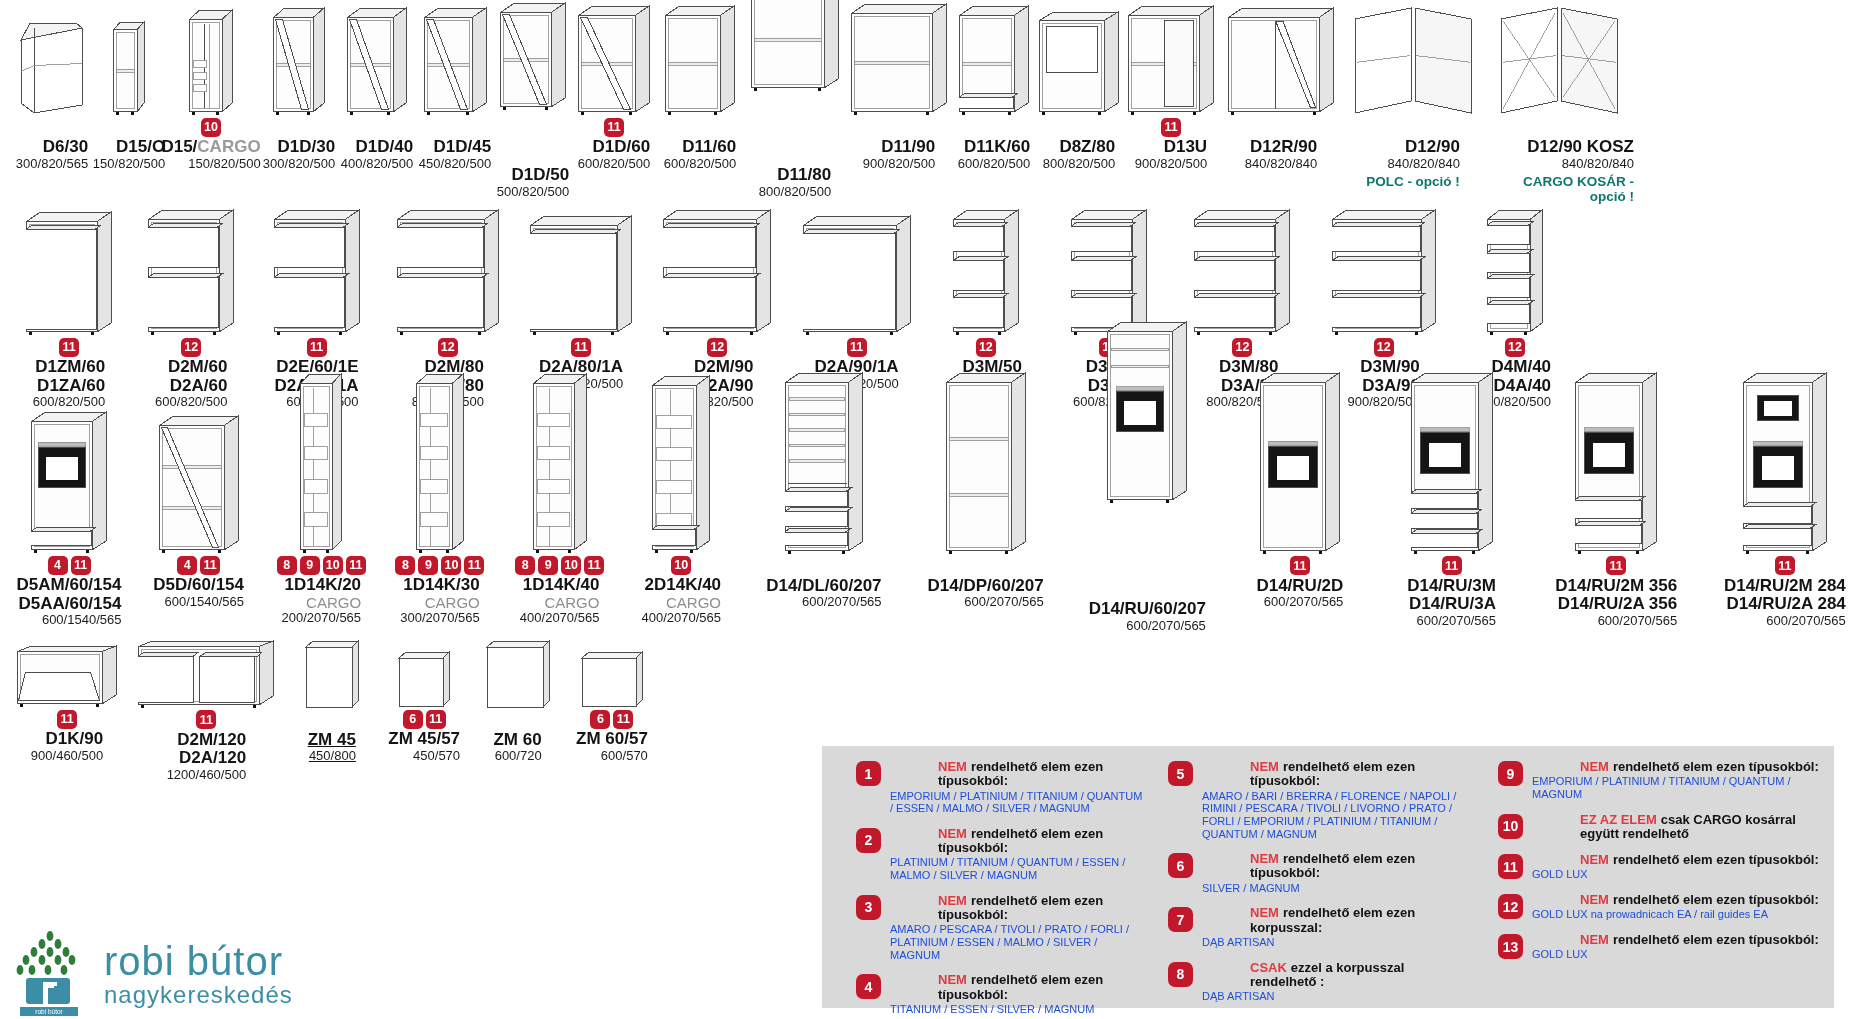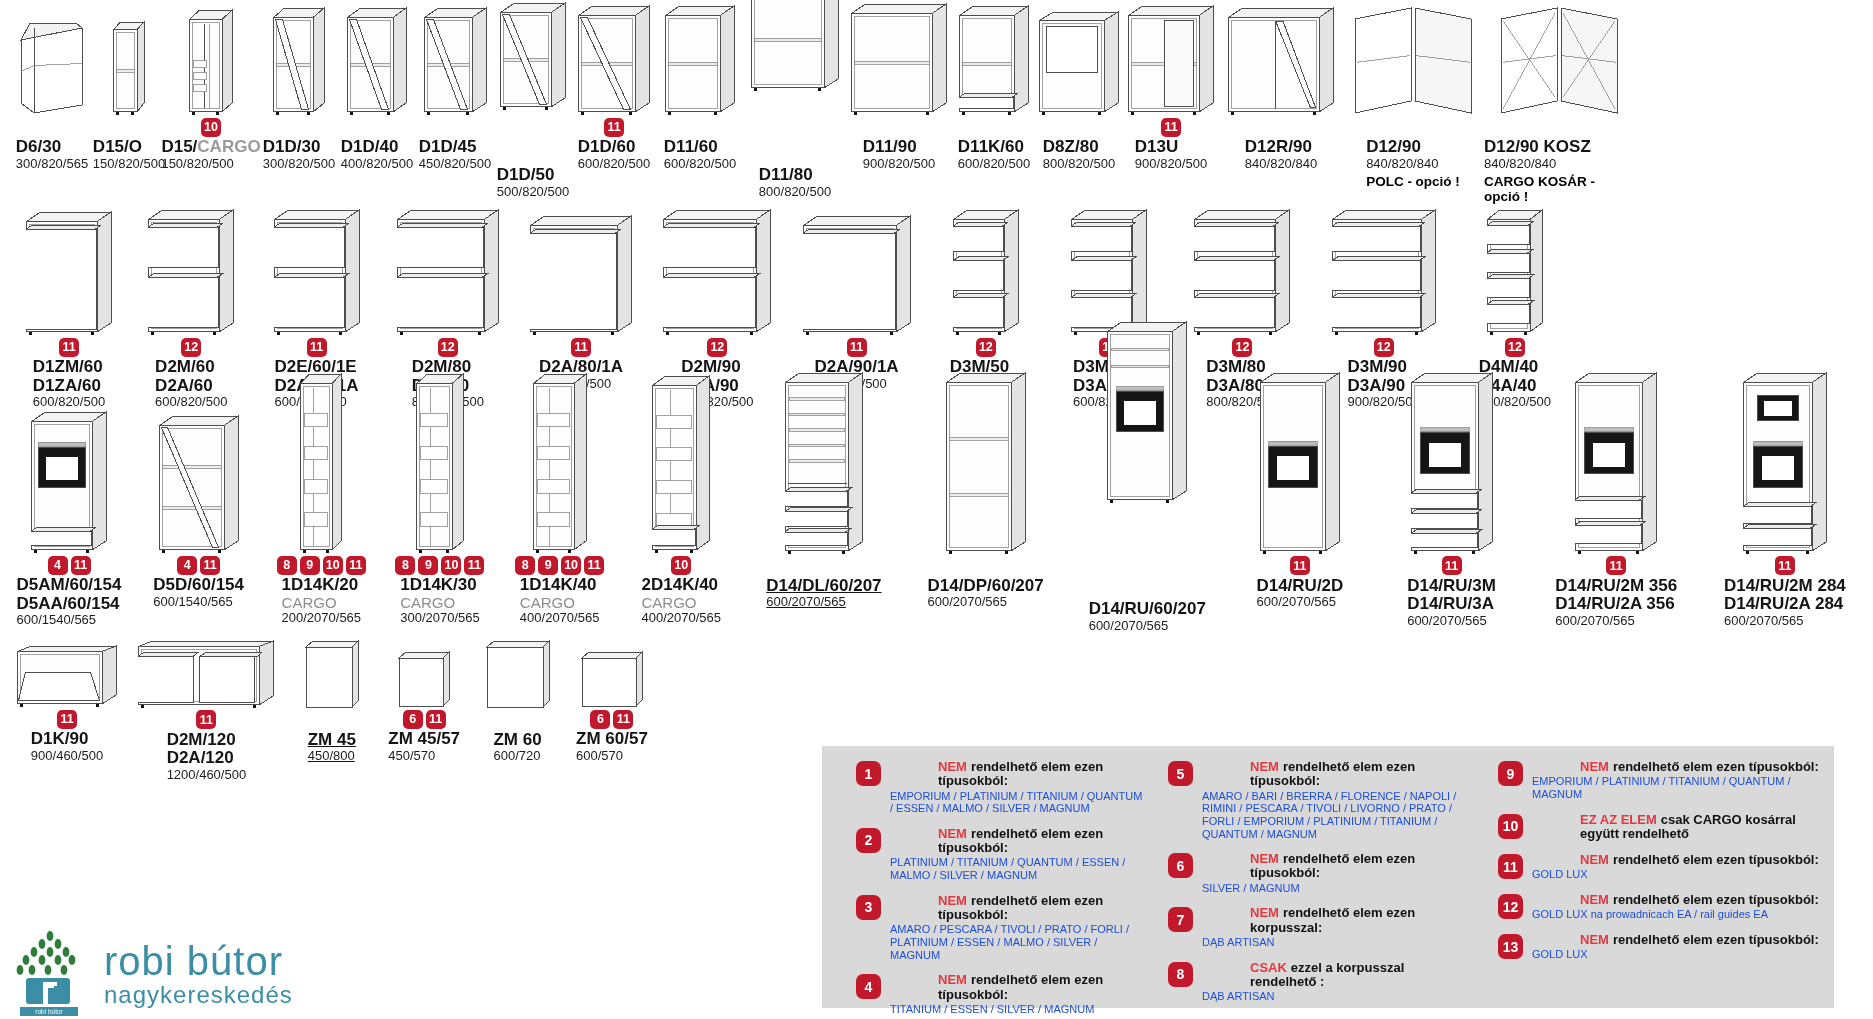--- a/index.html
+++ b/index.html
@@ -13,28 +13,28 @@
   #row2{left:8px;top:372px;width:1856px;height:262px;}
   #row3{left:8px;top:640px;width:652px;height:148px;}
   .item{display:flex;flex-direction:column;align-items:center;justify-content:flex-end;flex:none;}
   .draw{flex:1;display:flex;align-items:flex-end;justify-content:center;}
   .badges{height:20px;display:flex;gap:3px;align-items:center;justify-content:center;margin:2px 0 1px 0;}
   .badge{
     min-width:20px;height:19px;padding:0 3px;box-sizing:border-box;border-radius:5px;
     background:#c2182b;color:#fff;font-weight:bold;font-size:12.5px;
     display:flex;align-items:center;justify-content:center;
   }
-  .labels{text-align:left;}
+  .labels{text-align:right;}
   #row0 .labels{height:62px;} #row1 .labels{height:58px;}
   #row2 .labels{height:58px;} #row3 .labels{height:58px;}
   .nameline{font-weight:bold;font-size:17px;line-height:1.1;white-space:nowrap;color:#141414;}
   .nameline .muted{color:#9a9a9a;font-weight:600;}
   .sub{color:#8d8d8d;font-size:15px;line-height:1.1;}
   .dims{font-size:13px;line-height:1.15;color:#1c1c1c;}
-  .note{font-size:13.5px;font-weight:bold;line-height:1.15;margin-top:2px;color:#000000;}
+  .note{font-size:13.5px;font-weight:bold;line-height:1.15;margin-top:2px;color:#0f766e;}
   
   #legend{
     position:absolute;left:822px;top:746px;width:1012px;height:262px;
     background:#d9d9d9;display:flex;gap:24px;box-sizing:border-box;
     padding:14px 10px 8px 34px;
   }
   .lcol{display:flex;flex-direction:column;gap:12px;flex:none;}
   .lcol0{width:288px;} .lcol1{width:306px;} .lcol2{width:336px;}
   .litem{display:flex;gap:9px;align-items:flex-start;}
   .lnum{
@@ -827,21 +827,21 @@
       </div>
       <div class="badges">
         <span class="badge">10</span>
       </div>
       <div class="labels">
         <div class="nameline">2D14K/40</div>
         <div class="sub">CARGO</div>
         <div class="dims">400/2070/565</div>
       </div>
     </div>
-    <div class="item" style="width: 152px; text-decoration: underline;">
+    <div class="item" style="width: 152px;">
       <div class="draw">
         <svg width="78" height="182" viewBox="0 0 78 182" shape-rendering="crispEdges">
           <polygon points="0.5,10.5 14.5,1 77,1 63,10.5" fill="#f3f3f3" stroke="#4d4d4d" stroke-width="1"></polygon>
           <polygon points="63,10.5 77,1 77,170 63,179" fill="#e4e4e4" stroke="#4d4d4d" stroke-width="1"></polygon>
           <rect x="0.5" y="10.5" width="63" height="168" fill="#ffffff" stroke="#4d4d4d" stroke-width="1"></rect>
           <rect x="3.5" y="13.5" width="57" height="162" fill="#fdfdfd" stroke="#8a8a8a" stroke-width="0.8"></rect>
           <rect x="2.5" y="178.5" width="3.5" height="3.5" fill="#111"></rect>
           <rect x="56.5" y="178.5" width="3.5" height="3.5" fill="#111"></rect>
           <rect x="4.5" y="25.9" width="55" height="2.5" fill="#ededed" stroke="#8a8a8a" stroke-width="0.8"></rect>
           <rect x="4.5" y="41.3" width="55" height="2.5" fill="#ededed" stroke="#8a8a8a" stroke-width="0.8"></rect>

